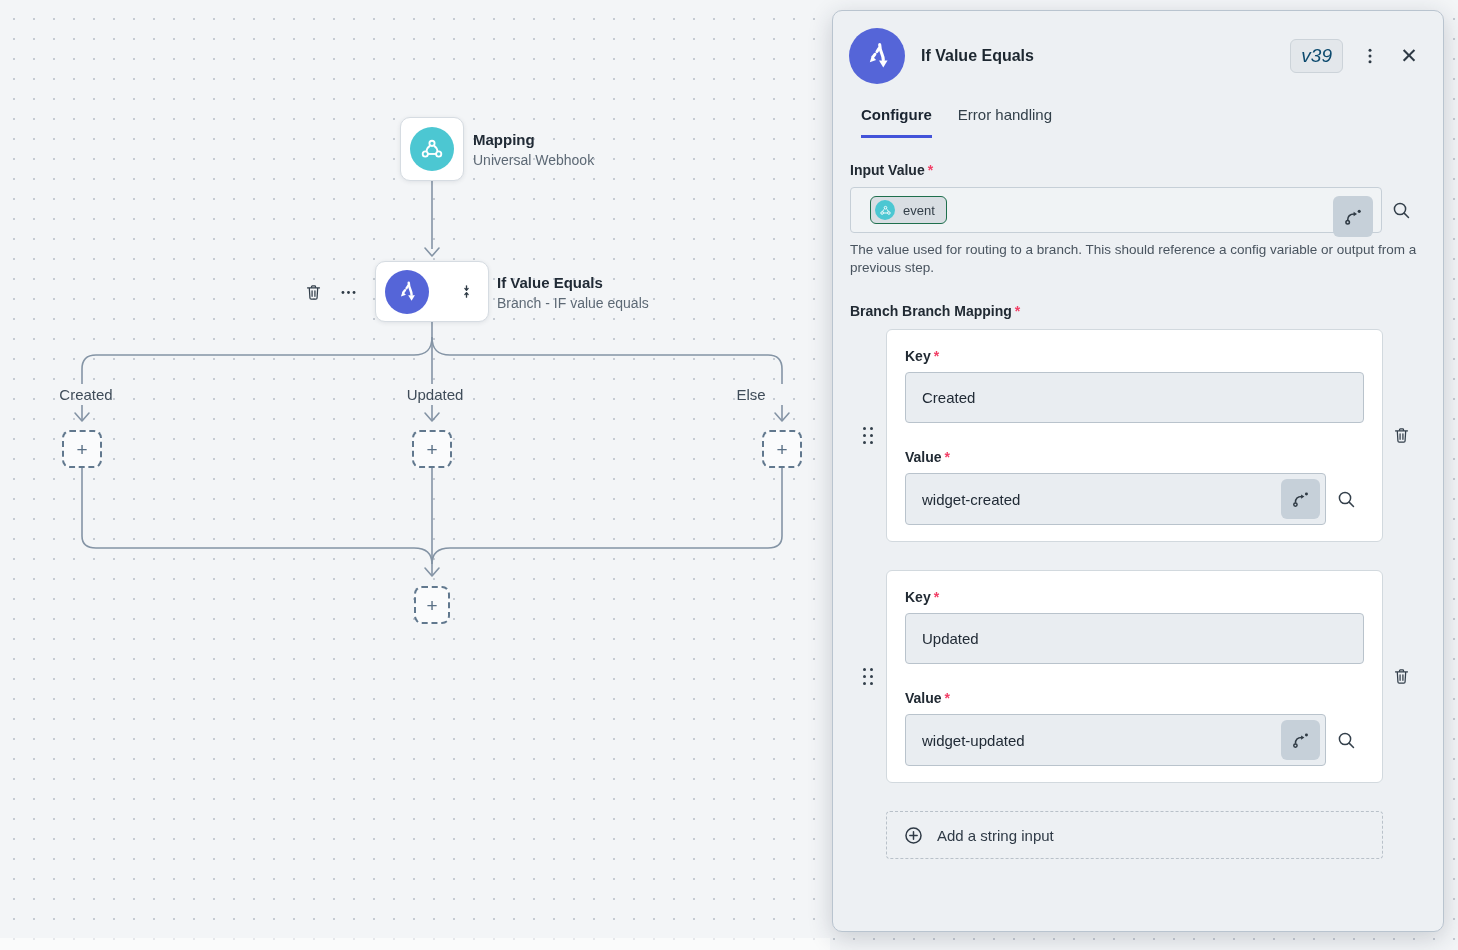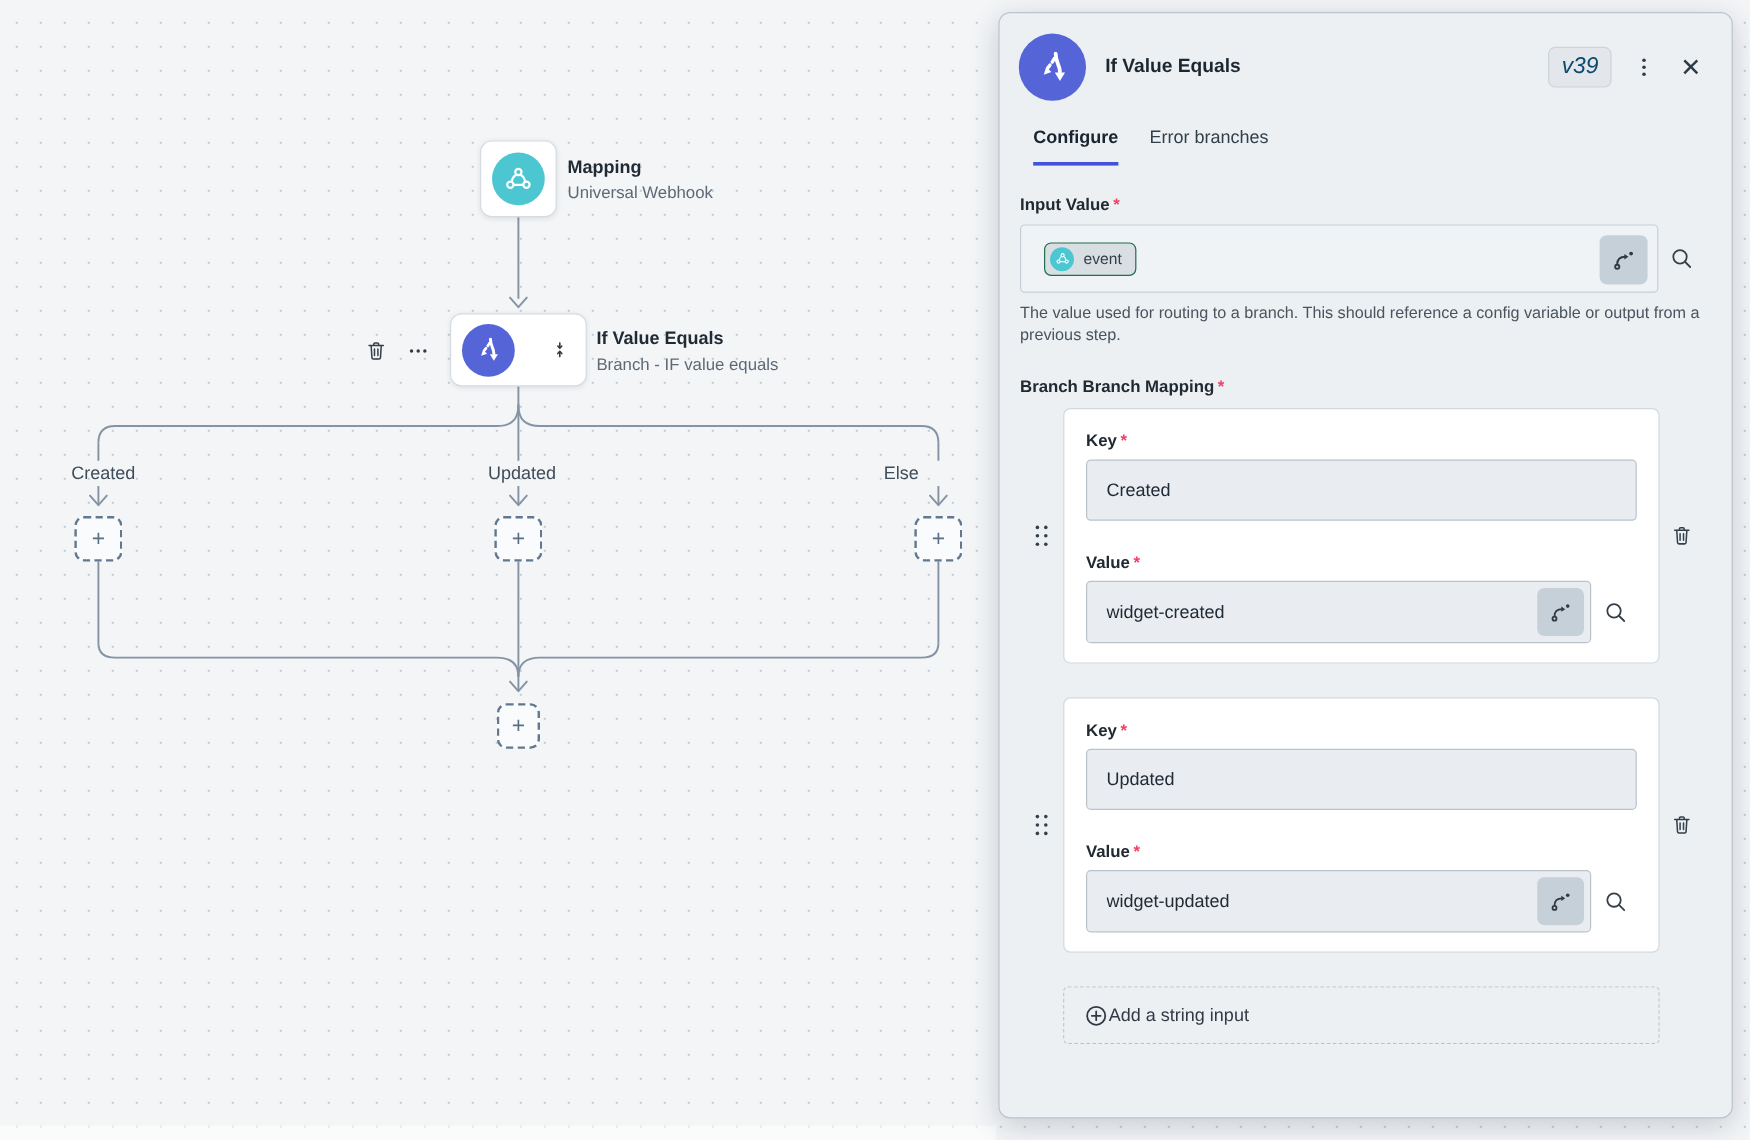--- a/index.html
+++ b/index.html
@@ -81,21 +81,21 @@
   .tabs { display:flex; gap:26px; padding:22px 0 0 28px; }
   .tab { font-size:15px; color:#33404a; padding-bottom:12px; cursor:pointer; border-bottom:3px solid transparent; }
   .tab.active { color:#1a2430; font-weight:600; border-bottom-color:#4353d9; }
 
   .panel-body { padding:24px 24px 0 17px; }
   .field-label { font-size:14px; font-weight:600; color:#212a33; }
   .req { color:#f23f66; margin-left:3px; font-weight:600; }
 
   .input-row { display:flex; align-items:center; margin-top:9px; }
   .big-input {
-    position:relative; flex:1; height:57px;
+    position:relative; flex:1; height:46px;
     background:#f0f3f5; border:1px solid #c6cfd7; border-radius:4px;
     cursor:text;
   }
   .chip {
     position:absolute; left:19px; top:50%; transform:translateY(-50%);
     display:inline-flex; align-items:center; gap:8px;
     background:#d9dee3; border:1.5px solid #1e6f4d; border-radius:6px;
     padding:3px 11px 3px 4px; cursor:pointer;
   }
   .chip-label { font-size:13px; color:#333e48; }
@@ -131,21 +131,21 @@
   .value-row { display:flex; align-items:center; margin-top:8px; }
   .value-wrap { position:relative; flex:1; }
   .value-wrap .text-input { margin-top:0; height:52px; padding-right:56px; }
   .value-wrap .ref-btn { right:6px; top:6px; width:39px; height:40px; }
   .value-row .search-btn { margin-left:2px; }
 
   .add-row { margin:28px 36px 0 36px; }
   .add-btn {
     width:100%; height:48px;
     background:transparent; border:1px dashed #b9c1c9; border-radius:4px;
-    display:flex; align-items:center; padding-left:16px;
+    display:flex; align-items:center; gap:13px; padding-left:16px;
     font-family:"Liberation Sans", sans-serif; font-size:15px; color:#2f3a46; cursor:pointer;
   }
   .bottom-help { margin-top:8px; }
 </style>
 </head>
 <body>
 
 <svg width="0" height="0" style="position:absolute">
   <defs>
     <g id="ic-webhook">
@@ -299,21 +299,21 @@
       <button class="icon-btn kebab-btn">
         <svg width="20" height="20" viewBox="0 0 24 24">
             <use href="#ic-kebab"></use>
           </svg>
       </button>
       <button class="icon-btn close-btn">✕</button>
     </div>
 
     <div class="tabs">
       <div class="tab active">Configure</div>
-      <div class="tab">Error branches</div>
+      <div class="tab">Error handling</div>
     </div>
 
     <div class="panel-body">
 
       <div class="field-label">
         <span>Input Value</span><span class="req">*</span>
       </div>
       <div class="input-row">
         <div class="big-input">
           <span class="chip">

